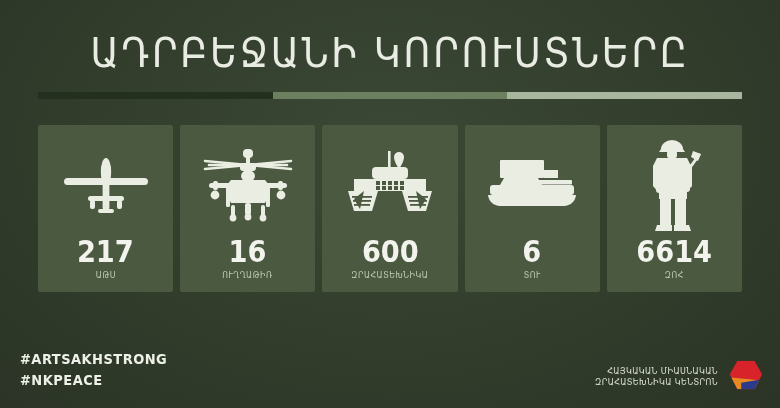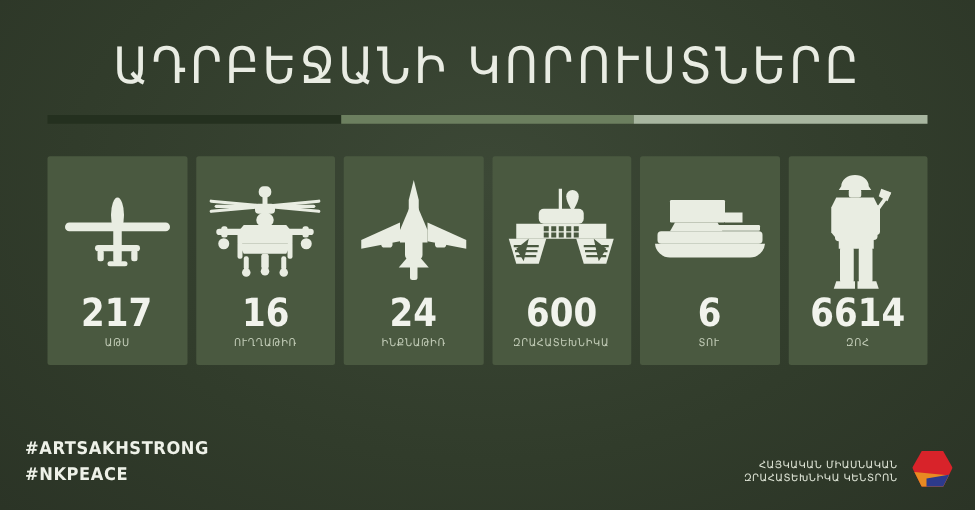--- a/index.html
+++ b/index.html
@@ -184,39 +184,20 @@
             <circle cx="34" cy="71" r="3.4"></circle>
             <circle cx="64" cy="71" r="3.4"></circle>
             <circle cx="49" cy="70" r="3.4"></circle>
           </g>
         </svg>
       </div>
       <div class="val">16</div>
       <div class="lbl">ՈՒՂՂԱԹԻՌ</div>
     </div>
 
-    <div class="card">
-      <div class="icon-box">
-        <svg width="92" height="86" viewBox="0 0 92 86">
-          <g fill="#e9ede2">
-            <path d="M46 2 l4 16 v12 h-8 v-12 z"></path>
-            <path d="M46 16 l11 26 v10 h-22 v-10 z"></path>
-            <path d="M35 36 L4 50 v7 l31 -6 z"></path>
-            <path d="M57 36 L88 50 v7 l-31 -6 z"></path>
-            <rect x="39" y="46" width="14" height="20" rx="4"></rect>
-            <path d="M46 58 l12 14 h-24 z"></path>
-            <rect x="43" y="66" width="6" height="16" rx="2"></rect>
-            <rect x="20" y="50" width="9" height="6" rx="2.5"></rect>
-            <rect x="63" y="50" width="9" height="6" rx="2.5"></rect>
-          </g>
-        </svg>
-      </div>
-      <div class="val">24</div>
-      <div class="lbl">ԻՆՔՆԱԹԻՌ</div>
-    </div>
 
     <div class="card">
       <div class="icon-box">
         <svg width="96" height="72" viewBox="0 0 96 72">
           <g fill="#e9ede2">
             <rect x="46" y="2" width="2.6" height="18"></rect>
             <path d="M52 8 a5 5 0 1 1 10 0 c0 5 -5 12 -5 12 s-5 -7 -5 -12z"></path>
             <rect x="30" y="18" width="36" height="12" rx="4"></rect>
             <path d="M12 30 h72 v12 h-72 z"></path>
             <g fill="#4a5940">

